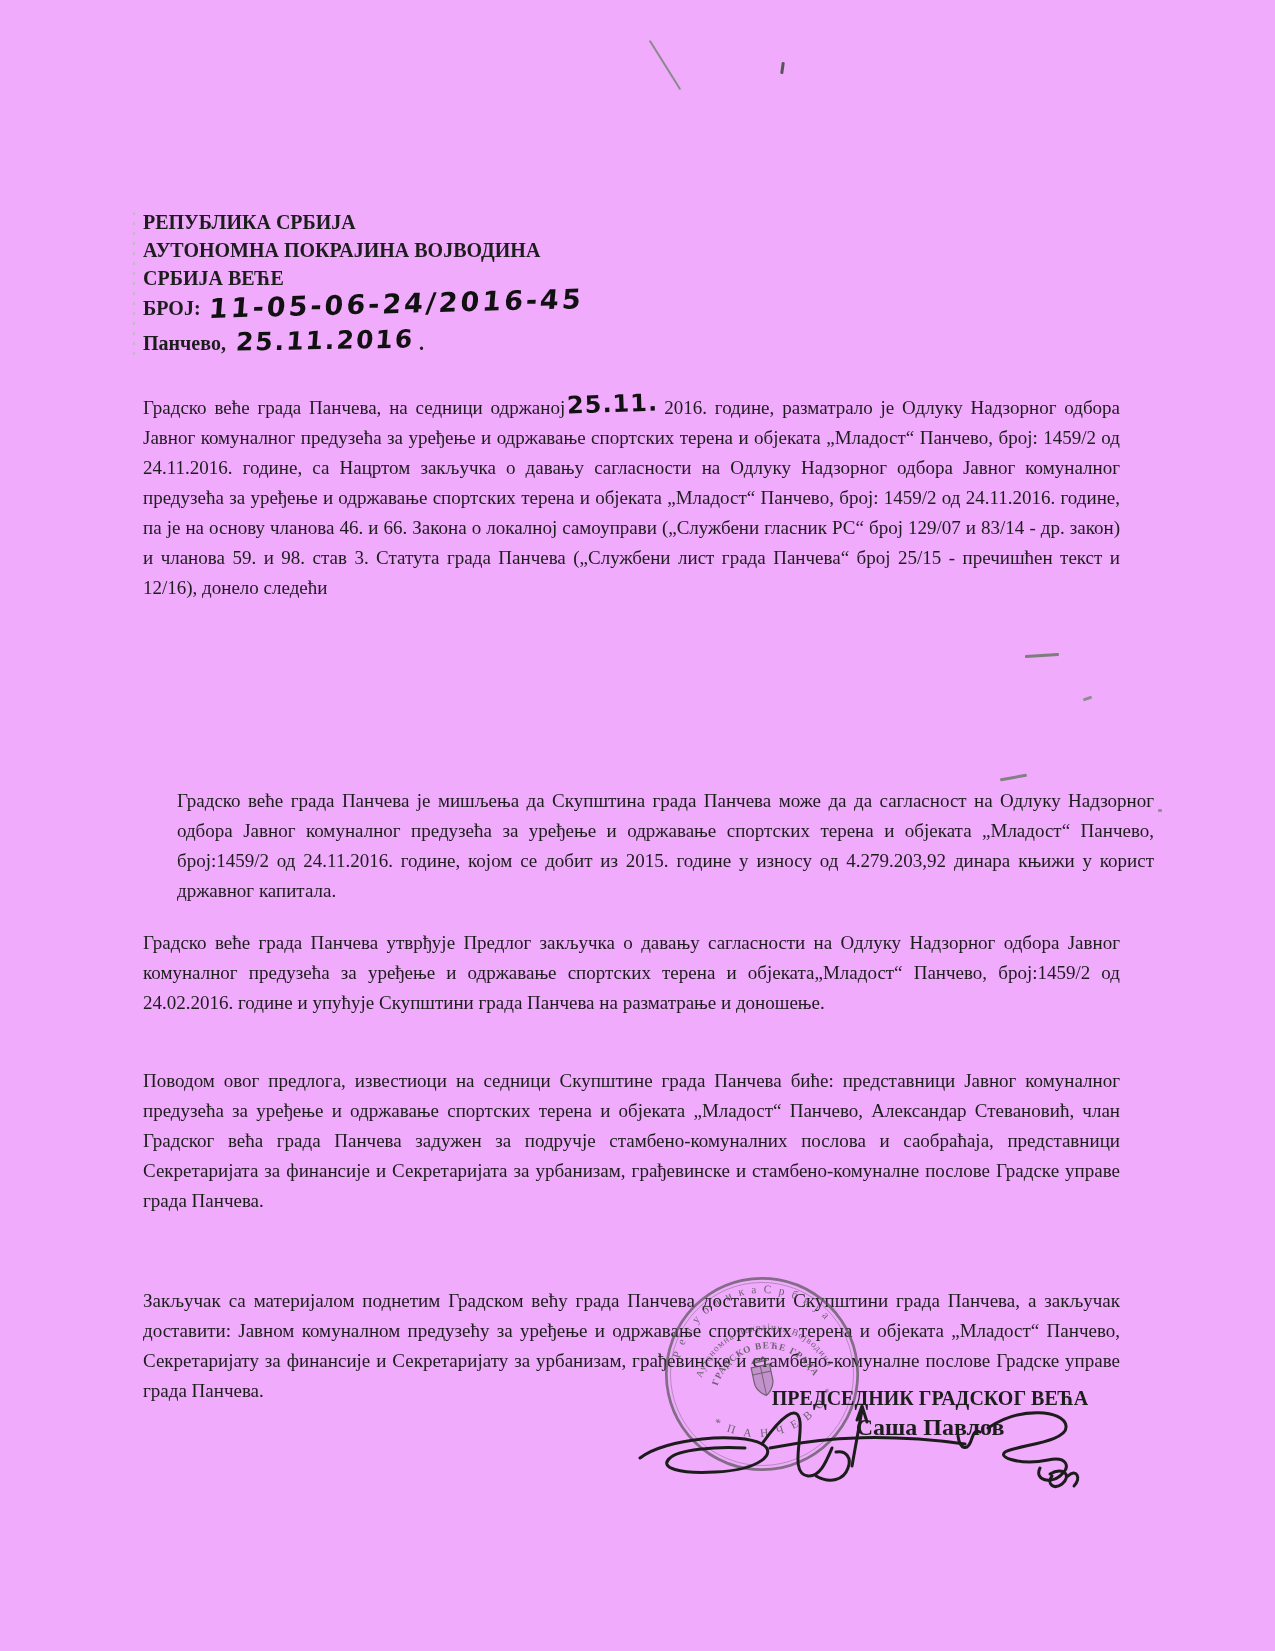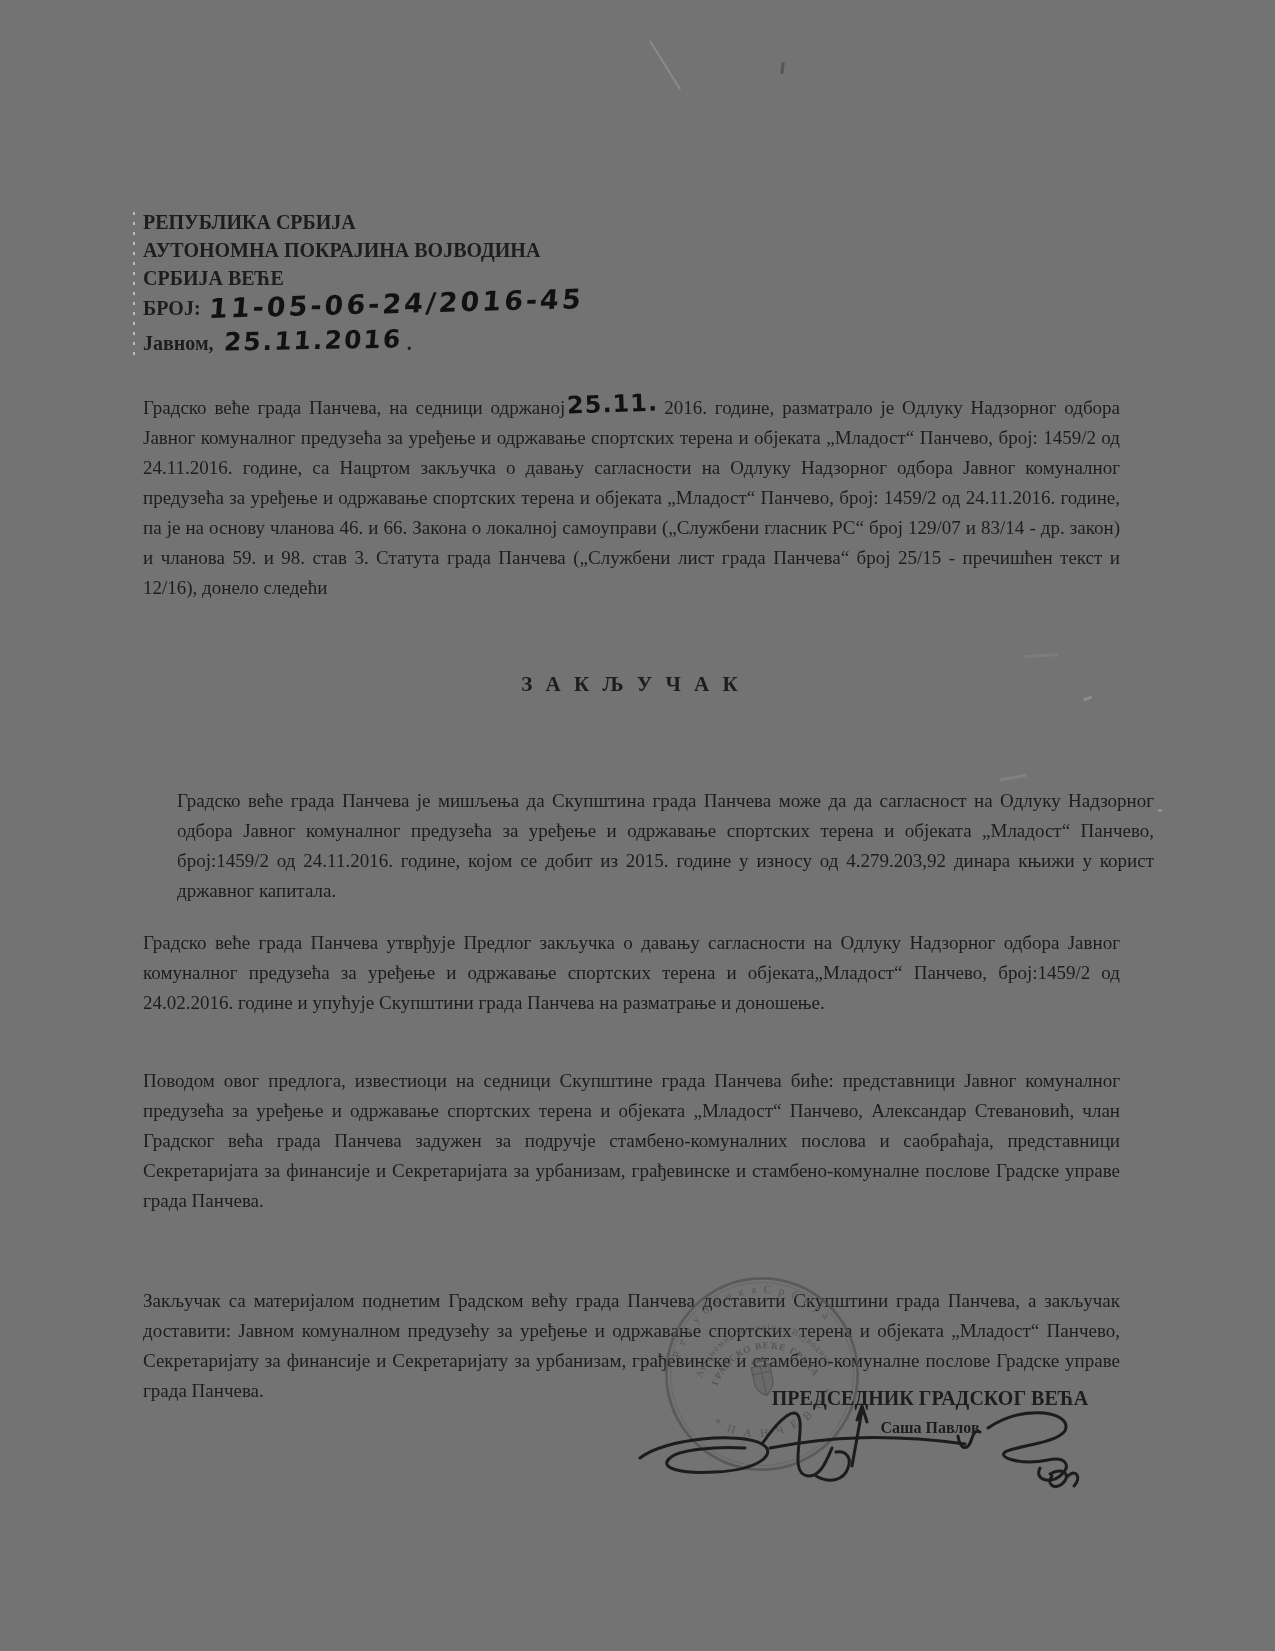--- a/index.html
+++ b/index.html
@@ -1,20 +1,20 @@
 <!DOCTYPE html>
 <html><head>
 <meta charset="utf-8">
 <style>
   html,body{margin:0;padding:0;background:#e8e8e6;}
   .page{
     position:relative;
     width:1275px;height:1651px;
     margin:0 auto;
-    background:#737373;
+    background:#f0abfc;
     font-family:"Liberation Serif","DejaVu Serif",serif;
     color:#1d1d1d;
     overflow:hidden;
   }
   
   .doc-header{position:absolute;left:143px;top:208px;font-weight:bold;font-size:20px;line-height:28px;white-space:nowrap;}
   .h-line{height:28px;}
   .hw{font-family:"DejaVu Sans",sans-serif;font-weight:bold;}
   .hw-number{
     display:inline-block;font-size:27px;letter-spacing:3px;
@@ -33,21 +33,21 @@
     display:inline-block;font-size:24px;letter-spacing:1px;line-height:20px;
     transform:rotate(-2deg);position:relative;top:-2px;margin:0 6px 0 2px;color:#111;
   }
   .doc-title{
     position:absolute;left:143px;top:672px;width:977px;margin:0;
     text-align:center;font-size:21px;font-weight:bold;letter-spacing:4px;
   }
   
   .sig-block{position:absolute;left:700px;top:1384px;width:460px;text-align:center;}
   .sig-line{font-weight:bold;font-size:20px;line-height:29px;white-space:nowrap;}
-  .sig-name{font-weight:bold;font-size:16px;line-height:29px;}
+  .sig-name{font-weight:bold;font-size:24px;line-height:29px;}
   .stamp-svg{position:absolute;left:658px;top:1270px;width:208px;height:208px;transform:rotate(-12deg);opacity:.8;}
   .signature-svg{position:absolute;left:620px;top:1388px;width:470px;height:120px;}
   
   .artifact{position:absolute;background:#6b6b6b;border-radius:1px;}
   .a-diag{width:2px;height:58px;left:664px;top:36px;transform:rotate(-32deg);background:#8a8a8a;}
   .a-tick{width:3px;height:12px;left:781px;top:62px;transform:rotate(8deg);background:#555;}
   .a-dash1{width:34px;height:3px;left:1025px;top:654px;transform:rotate(-4deg);background:#7d7d7d;}
   .a-dash2{width:9px;height:3px;left:1083px;top:697px;transform:rotate(-20deg);background:#8d8d8d;}
   .a-dash3{width:27px;height:3px;left:1000px;top:776px;transform:rotate(-10deg);background:#818181;}
   .a-dot1{width:4px;height:3px;left:1158px;top:809px;background:#909090;}
@@ -69,28 +69,27 @@
   </div>
 
   <header class="doc-header">
     <div class="h-line">РЕПУБЛИКА СРБИЈА</div>
     <div class="h-line">АУТОНОМНА ПОКРАЈИНА ВОЈВОДИНА</div>
     <div class="h-line">СРБИЈА ВЕЋЕ</div>
     <div class="h-line" style="height:36px;">
       <span>БРОЈ:</span><span class="hw hw-number">11-05-06-24/2016-45</span>
     </div>
     <div class="h-line" style="height:34px;">
-      <span>Јавном,</span><span class="hw hw-date">25.11.2016</span>
+      <span>Панчево,</span><span class="hw hw-date">25.11.2016</span>
       <span>.</span>
     </div>
   </header>
 
   <p class="para" style="top:393px;"><span>Градско веће града Панчева, на седници одржаној</span><span class="hw hw-inline">25.11.</span><span>2016. године,  разматрало је Одлуку Надзорног одбора Јавног комуналног предузећа за уређење и одржавање спортских терена и објеката „Младост“ Панчево, број: 1459/2 од 24.11.2016. године, са Нацртом закључка о давању сагласности на Одлуку Надзорног одбора Јавног комуналног предузећа за уређење и одржавање спортских терена и објеката „Младост“ Панчево, број: 1459/2 од 24.11.2016. године, па је на основу чланова 46. и 66. Закона  о локалној самоуправи („Службени гласник РС“ број 129/07 и 83/14 - др. закон) и чланова 59. и 98. став 3. Статута града Панчева („Службени лист града Панчева“ број 25/15 - пречишћен текст и 12/16), донело следећи</span></p>
 
-  <h1 class="doc-title">З А К Љ У Ч А К</h1>
 
   <p class="para" style="top:786px;margin-left:34px;">Градско веће града Панчева је мишљења да Скупштина града Панчева може да да сагласност на Одлуку Надзорног одбора Јавног комуналног предузећа за уређење и одржавање спортских терена и објеката „Младост“ Панчево, број:1459/2 од 24.11.2016. године, којом се добит из 2015. године у износу од 4.279.203,92 динара књижи у корист државног капитала.</p>
   <p class="para" style="top:928px;">Градско веће града Панчева утврђује Предлог закључка о давању сагласности на Одлуку Надзорног одбора Јавног комуналног предузећа за уређење и одржавање спортских терена и објеката„Младост“ Панчево, број:1459/2 од 24.02.2016. године и упућује Скупштини града Панчева на разматрање и доношење.</p>
   <p class="para" style="top:1066px;">Поводом овог предлога, известиоци на седници Скупштине града Панчева биће: представници Јавног комуналног предузећа за уређење и одржавање спортских терена и објеката „Младост“ Панчево, Александар Стевановић, члан Градског већа града Панчева задужен за подручје стамбено-комуналних послова и саобраћаја, представници Секретаријата за финансије и Секретаријата за урбанизам, грађевинске и стамбено-комуналне послове Градске управе града Панчева.</p>
   <p class="para" style="top:1286px;">Закључак са материјалом поднетим Градском већу града Панчева доставити  Скупштини града Панчева, а закључак доставити: Јавном комуналном предузећу за уређење и одржавање спортских терена и објеката „Младост“ Панчево, Секретаријату за финансије и  Секретаријату за урбанизам, грађевинске и стамбено-комуналне послове Градске управе града Панчева.</p>
 
   <svg class="stamp-svg" viewBox="0 0 200 200">
     <g fill="none" stroke="#4f4f4f">
       <circle cx="100" cy="100" r="92" stroke-width="2.6" opacity="0.85"></circle>
       <circle cx="100" cy="100" r="88" stroke-width="0.8" opacity="0.5"></circle>

